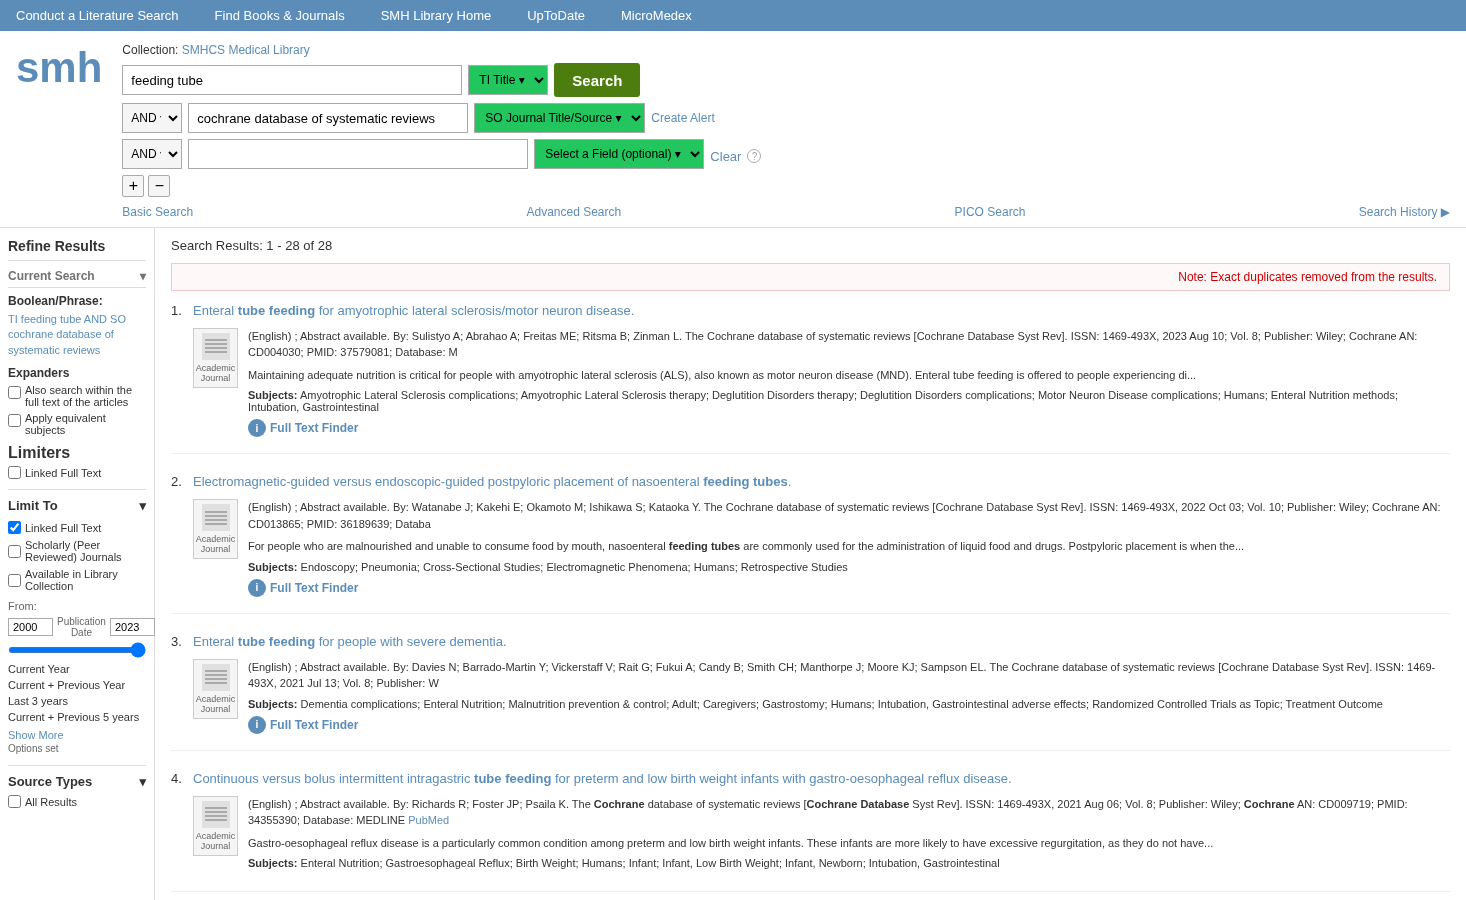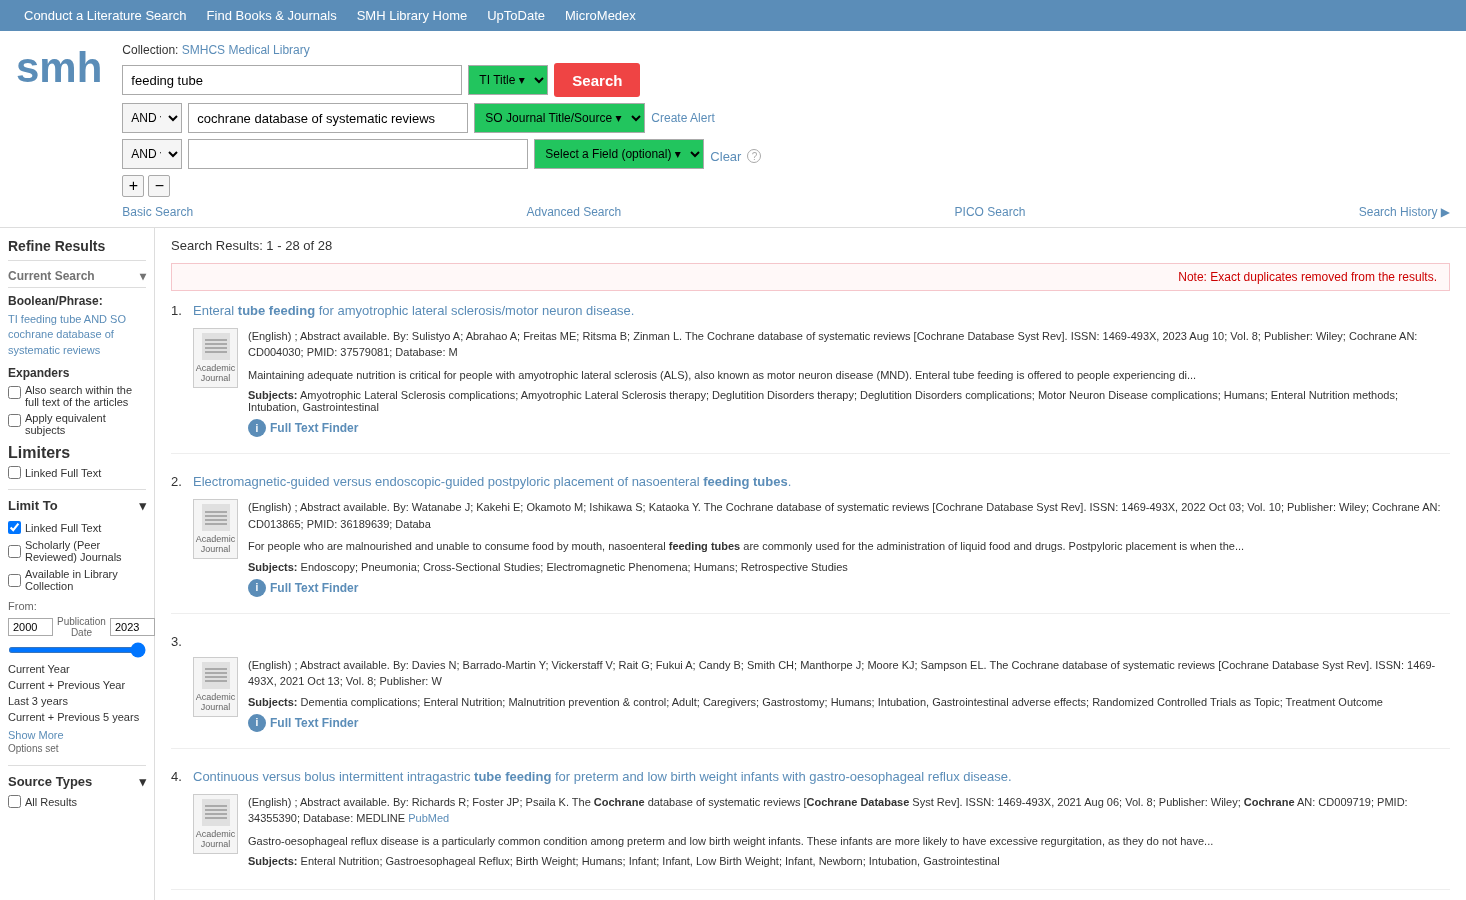--- a/index.html
+++ b/index.html
@@ -1,23 +1,23 @@
 <!DOCTYPE html>
 <html><head>
   <meta charset="utf-8">
   <style>
     * { box-sizing: border-box; margin: 0; padding: 0; }
     body { font-family: Arial, sans-serif; font-size: 13px; color: #333; background: #fff; }
 
     
     .top-nav {
       background: #5b8db8;
-      padding: 8px 24px;
-      display: flex;
-      gap: 20px;
+      padding: 8px 16px;
+      display: flex;
+      gap: 36px;
       align-items: flex-end;
     }
     .top-nav a {
       color: #fff;
       text-decoration: none;
       font-size: 13px;
     }
 
     
     .header {
@@ -73,21 +73,21 @@
     .bool-select {
       border: 1px solid #aaa;
       padding: 4px 4px;
       font-size: 12px;
       height: 30px;
       background: #f5f5f5;
       cursor: pointer;
       width: 60px;
     }
     .search-btn {
-      background: #ef4444;
+      background: #4d7c0f;
       color: #fff;
       border: none;
       padding: 6px 18px;
       font-size: 15px;
       font-weight: bold;
       cursor: pointer;
       border-radius: 3px;
       height: 34px;
     }
     .create-alert-link {
@@ -643,33 +643,36 @@
               <span class="ft-icon">i</span>
               <span>Full Text Finder</span>
             </a>
           </div>
         </div>
       </div>
 
       <div class="result-item">
         <div class="result-title-row">
           <span class="result-number">3.</span>
+          <a class="result-title">
+            Enteral <strong>tube feeding</strong> for people with severe dementia.
+          </a>
         </div>
         <div class="result-body">
           <div class="journal-icon">
             <div class="journal-icon-lines">
               <div class="icon-line"></div>
               <div class="icon-line"></div>
               <div class="icon-line"></div>
               <div class="icon-line"></div>
             </div>
             <span>Academic Journal</span>
           </div>
           <div class="result-details">
-            <div class="result-meta">(English) ; Abstract available. By: Davies N; Barrado-Martin Y; Vickerstaff V; Rait G; Fukui A; Candy B; Smith CH; Manthorpe J; Moore KJ; Sampson EL. The Cochrane database of systematic reviews [Cochrane Database Syst Rev]. ISSN: 1469-493X, 2021 Oct 13; Vol. 8; Publisher: W</div>
+            <div class="result-meta">(English) ; Abstract available. By: Davies N; Barrado-Martin Y; Vickerstaff V; Rait G; Fukui A; Candy B; Smith CH; Manthorpe J; Moore KJ; Sampson EL. The Cochrane database of systematic reviews [Cochrane Database Syst Rev]. ISSN: 1469-493X, 2021 Jul 13; Vol. 8; Publisher: W</div>
             <div class="result-subjects">
               <strong>Subjects:</strong> <span>Dementia complications; Enteral Nutrition; Malnutrition prevention &amp; control; Adult; Caregivers; Gastrostomy; Humans; Intubation, Gastrointestinal adverse effects; Randomized Controlled Trials as Topic; Treatment Outcome</span>
             </div>
             <a class="full-text-link">
               <span class="ft-icon">i</span>
               <span>Full Text Finder</span>
             </a>
           </div>
         </div>
       </div>

